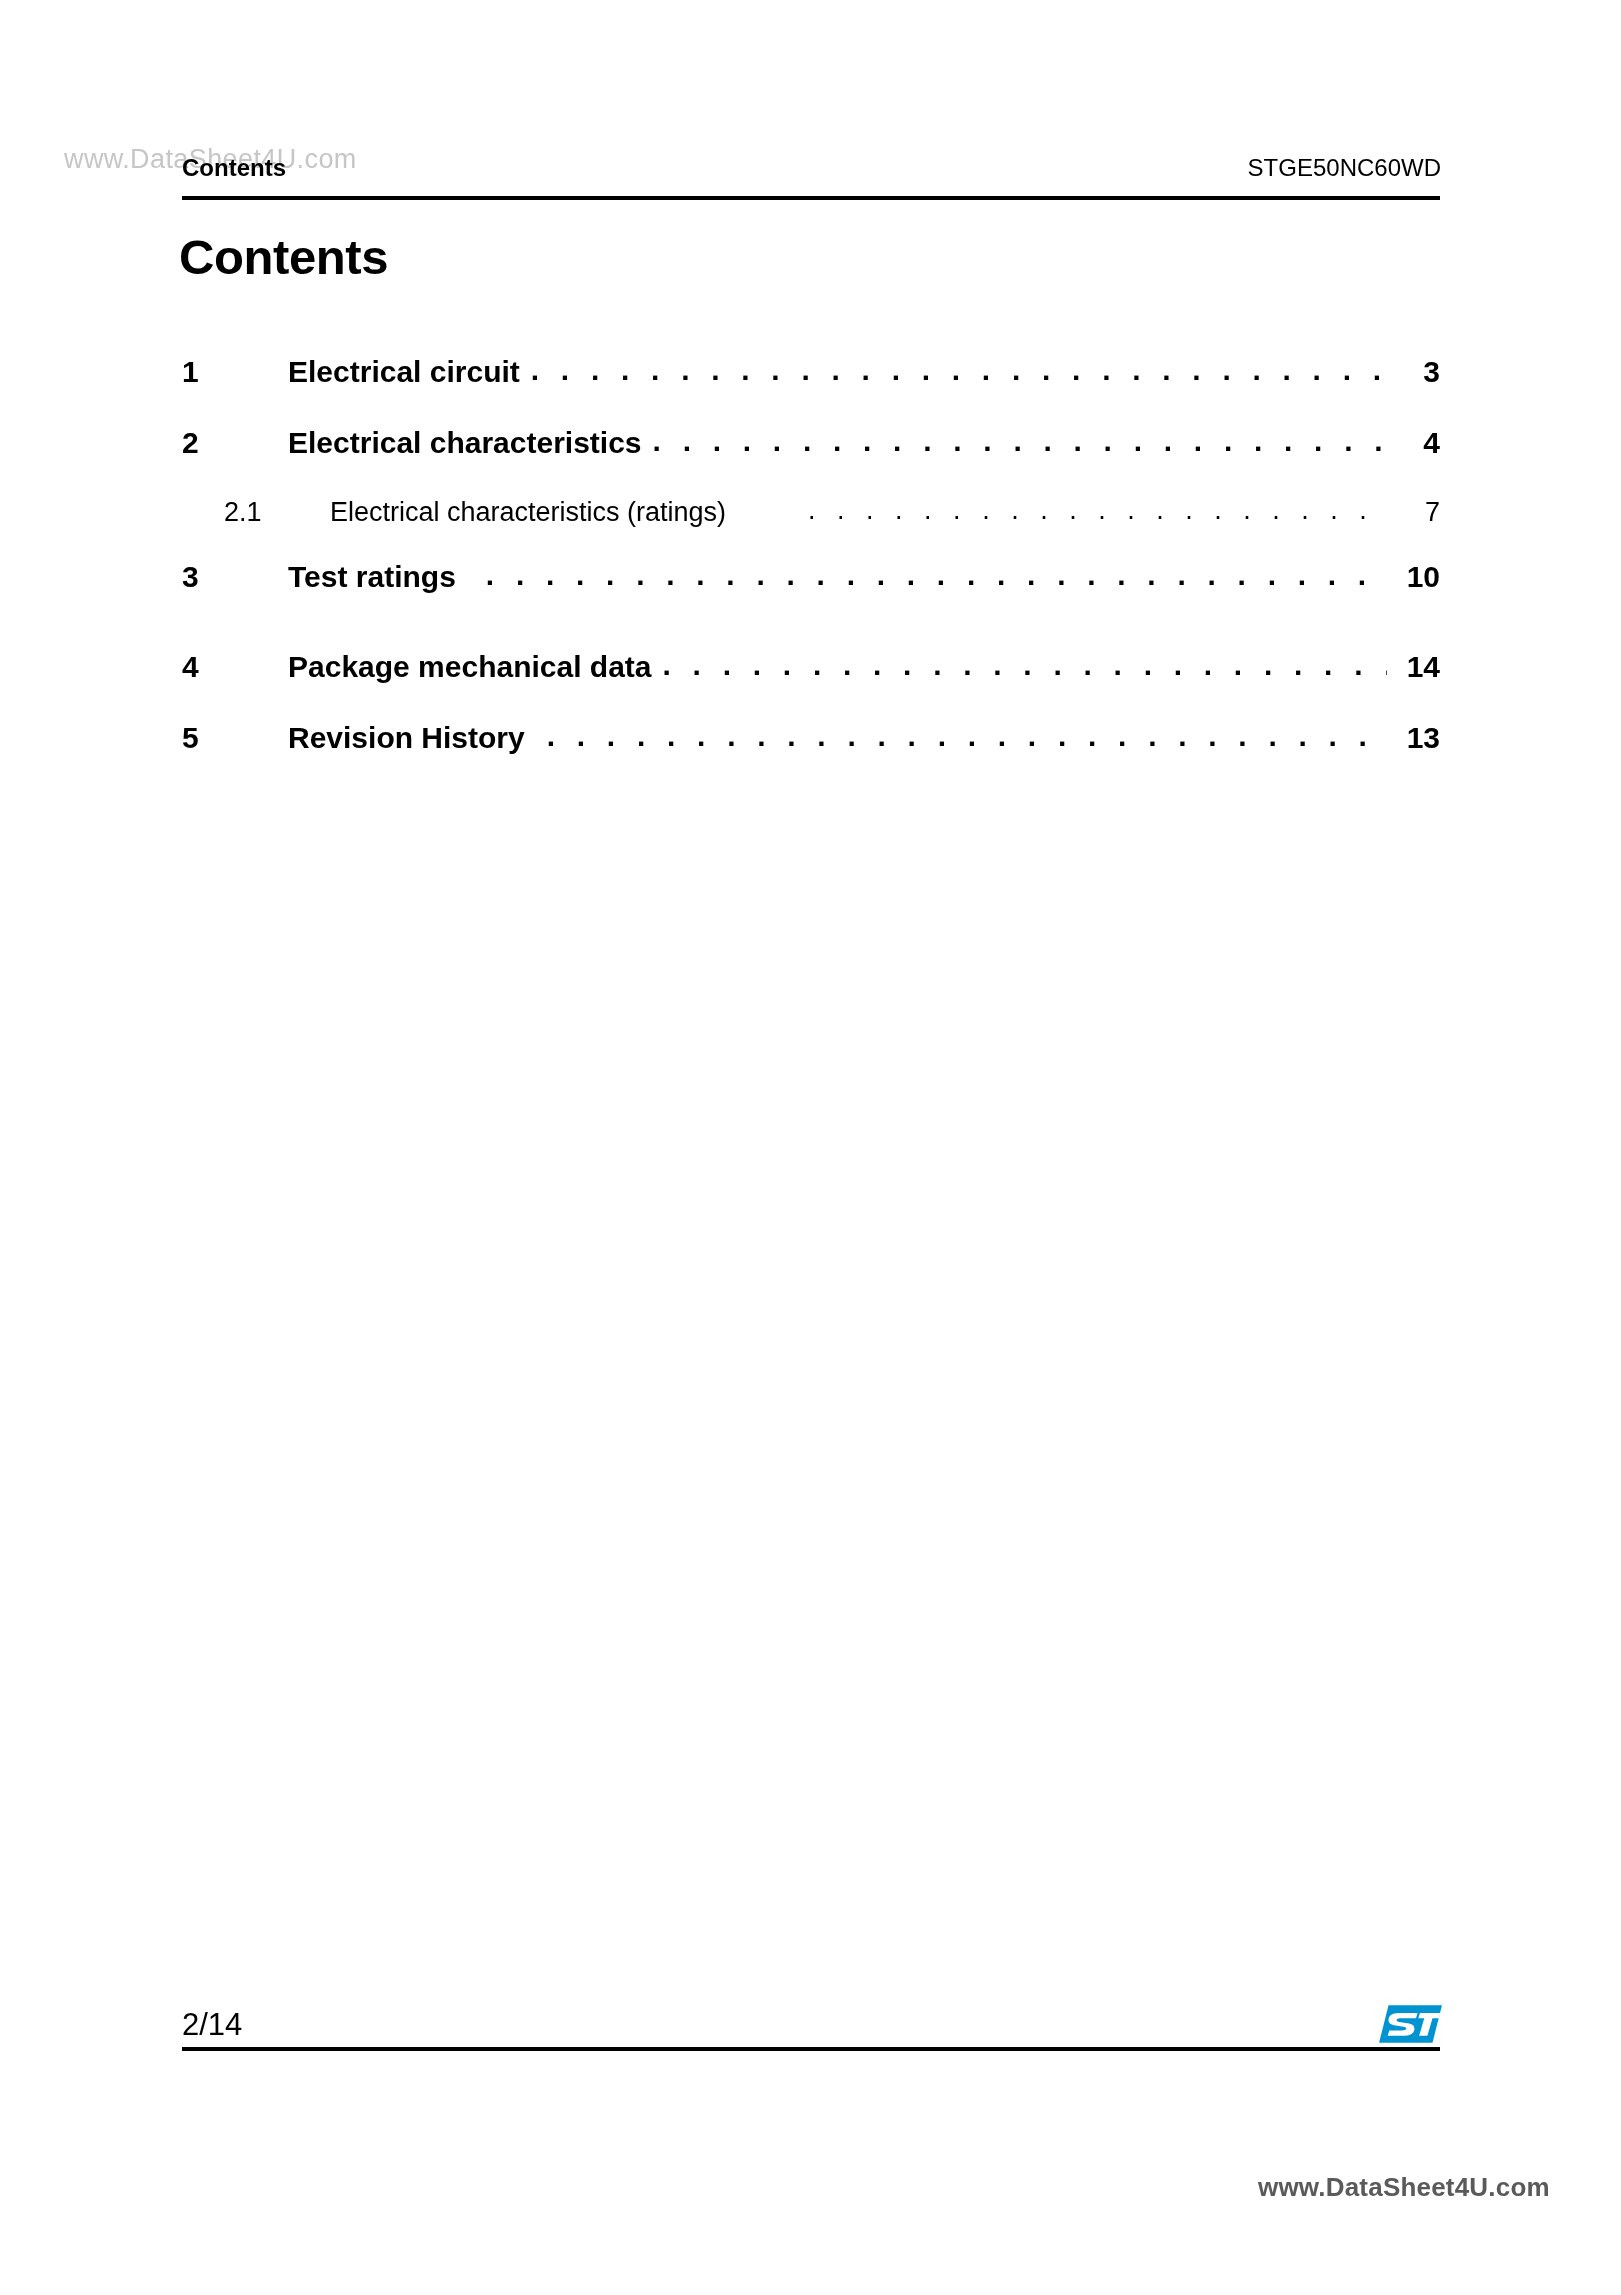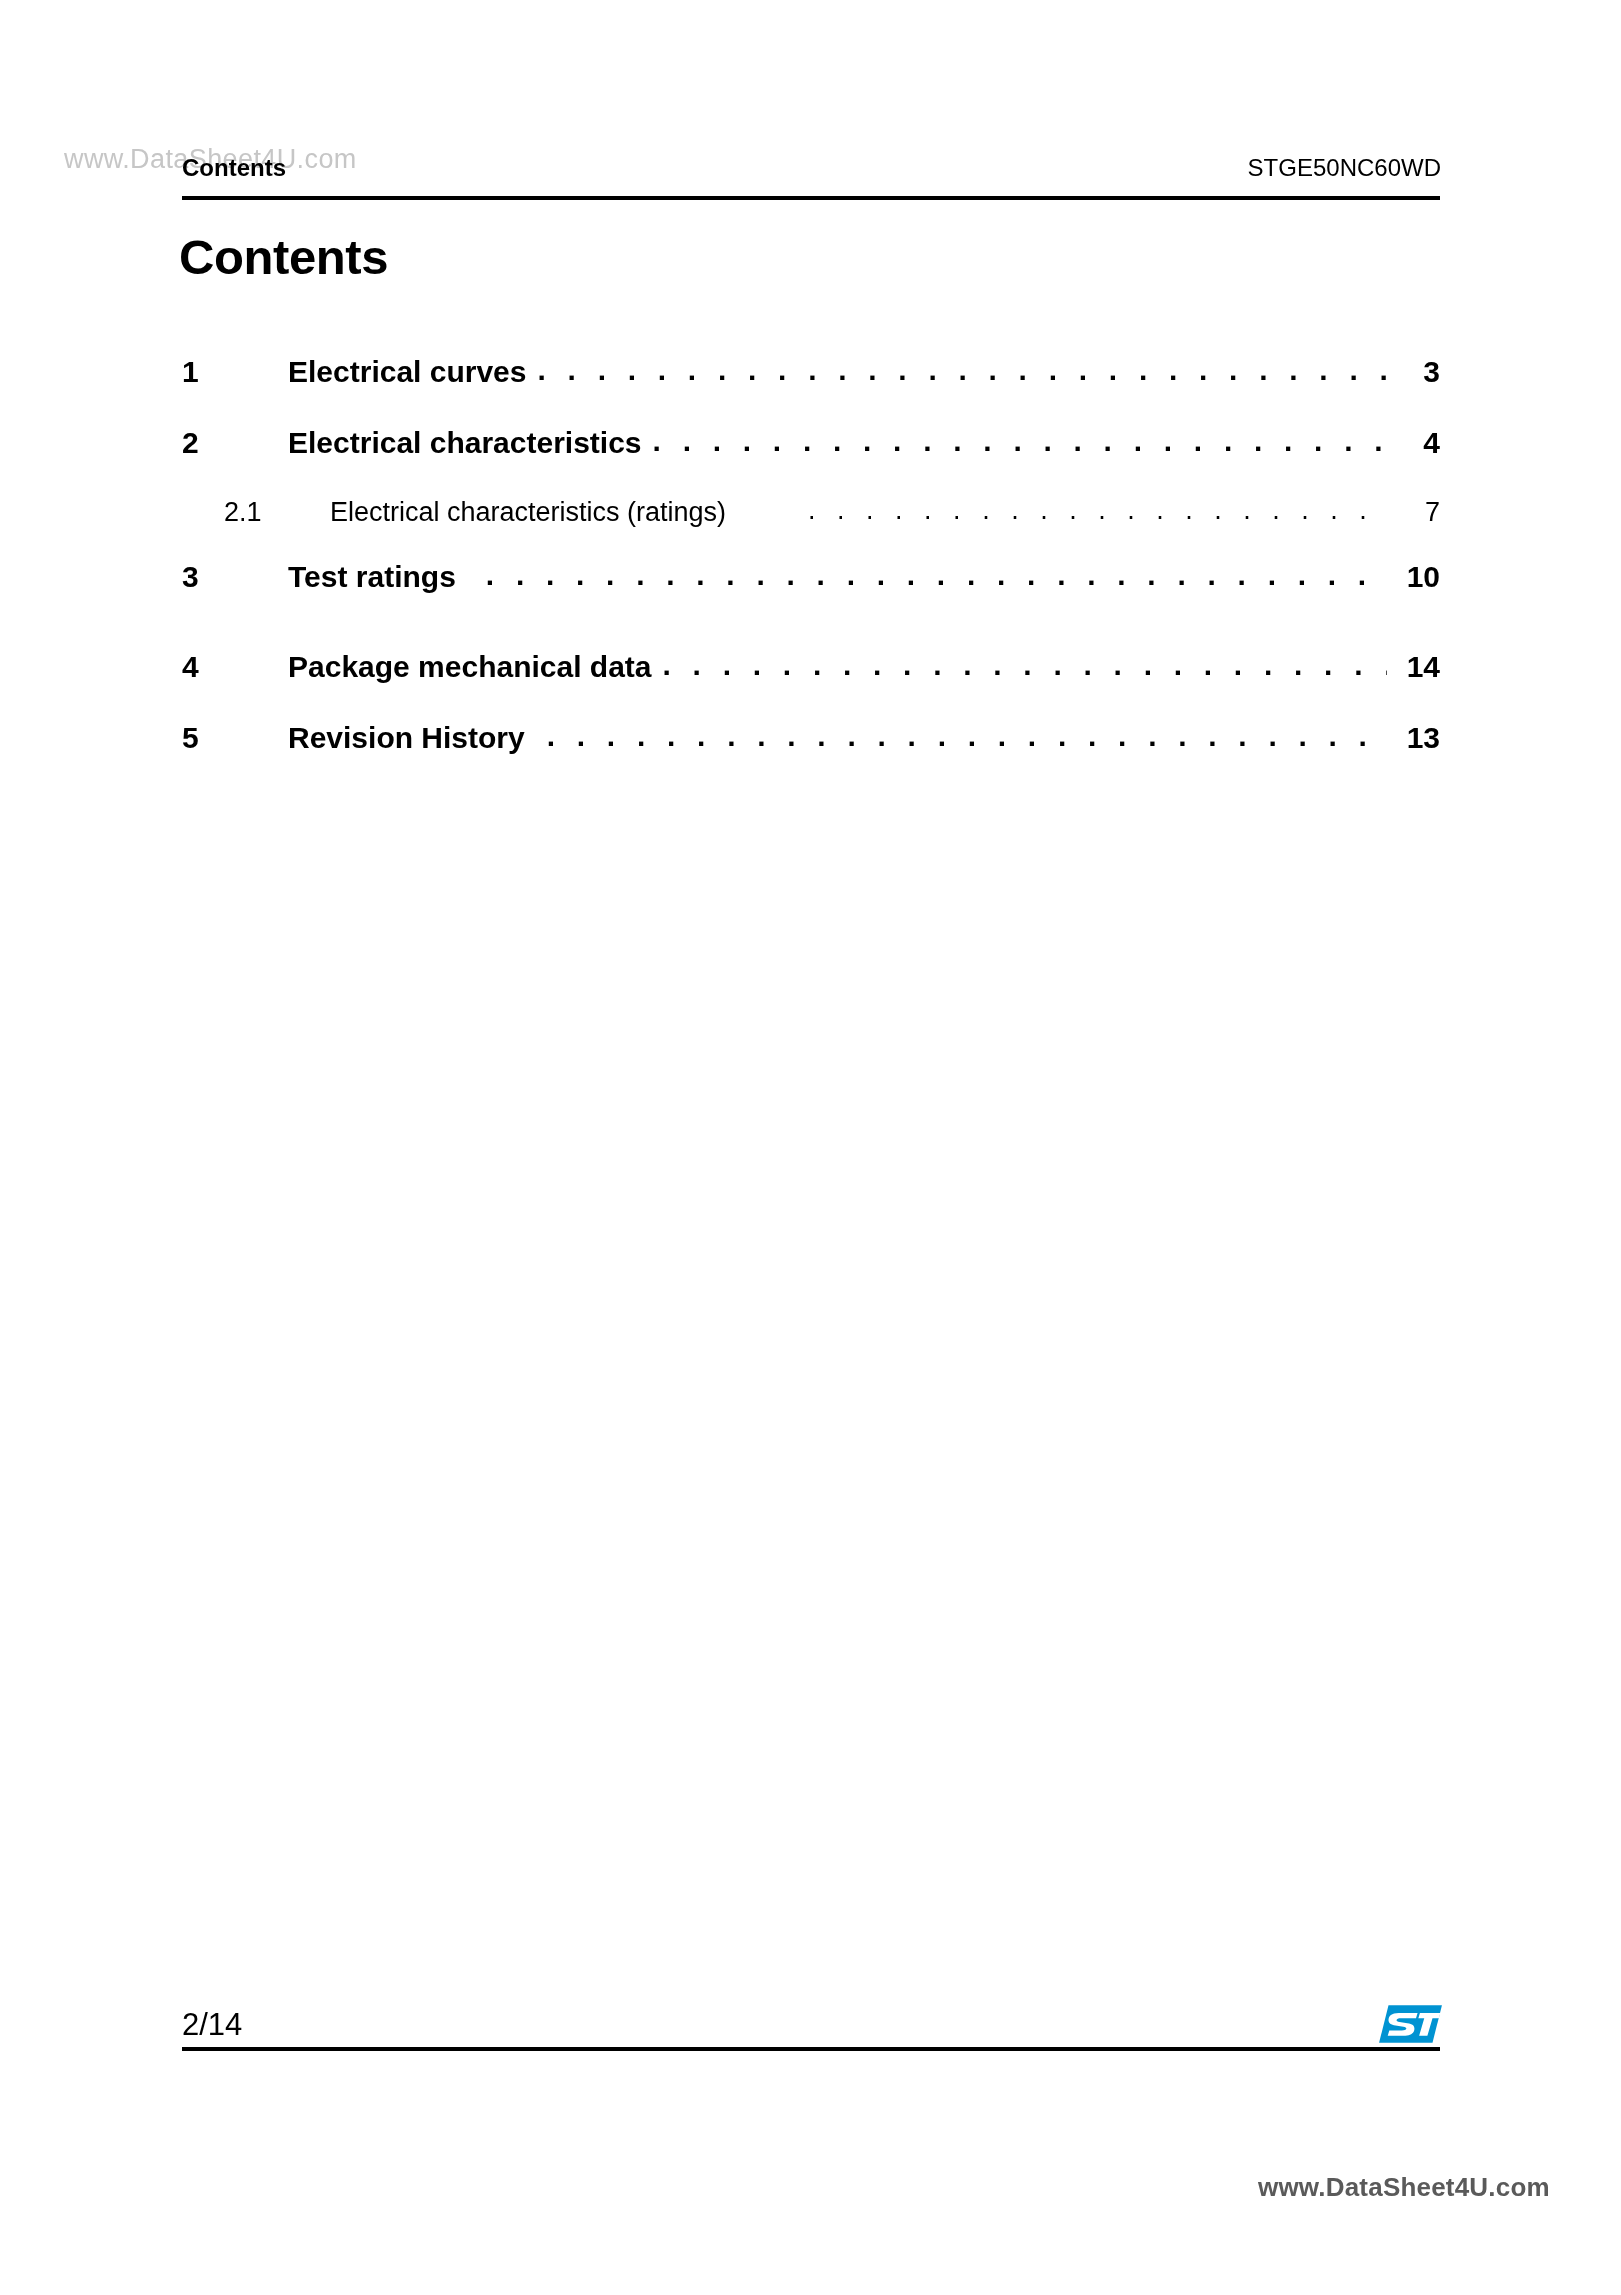--- a/index.html
+++ b/index.html
@@ -182,21 +182,21 @@
     <div class="runhead-right">STGE50NC60WD</div>
   </div>
   <div class="header-rule"></div>
 
   <div class="page-title">Contents</div>
 
   <div class="toc">
 
     <div class="toc-row level1">
       <span class="toc-num">1</span>
-      <span class="toc-title">Electrical curves</span>
+      <span class="toc-title">Electrical circuit</span>
       <span class="toc-leader">. . . . . . . . . . . . . . . . . . . . . . . . . . . . . . . . . . . . . . . . . . . . . . . . . . . . . . . . . . . .</span>
       <span class="toc-page">3</span>
     </div>
 
     <div class="toc-row level1">
       <span class="toc-num">2</span>
       <span class="toc-title">Electrical characteristics</span>
       <span class="toc-leader">. . . . . . . . . . . . . . . . . . . . . . . . . . . . . . . . . . . . . . . . . . . . . . . . . . . . . . . . . . . .</span>
       <span class="toc-page">4</span>
     </div>

